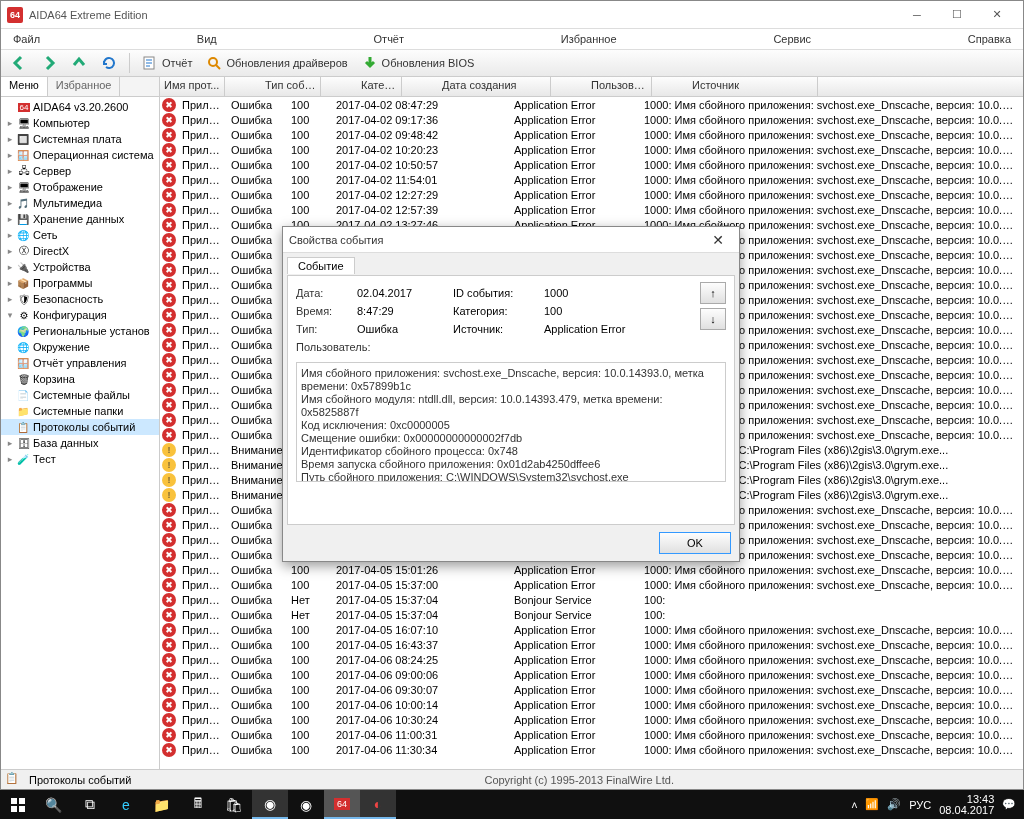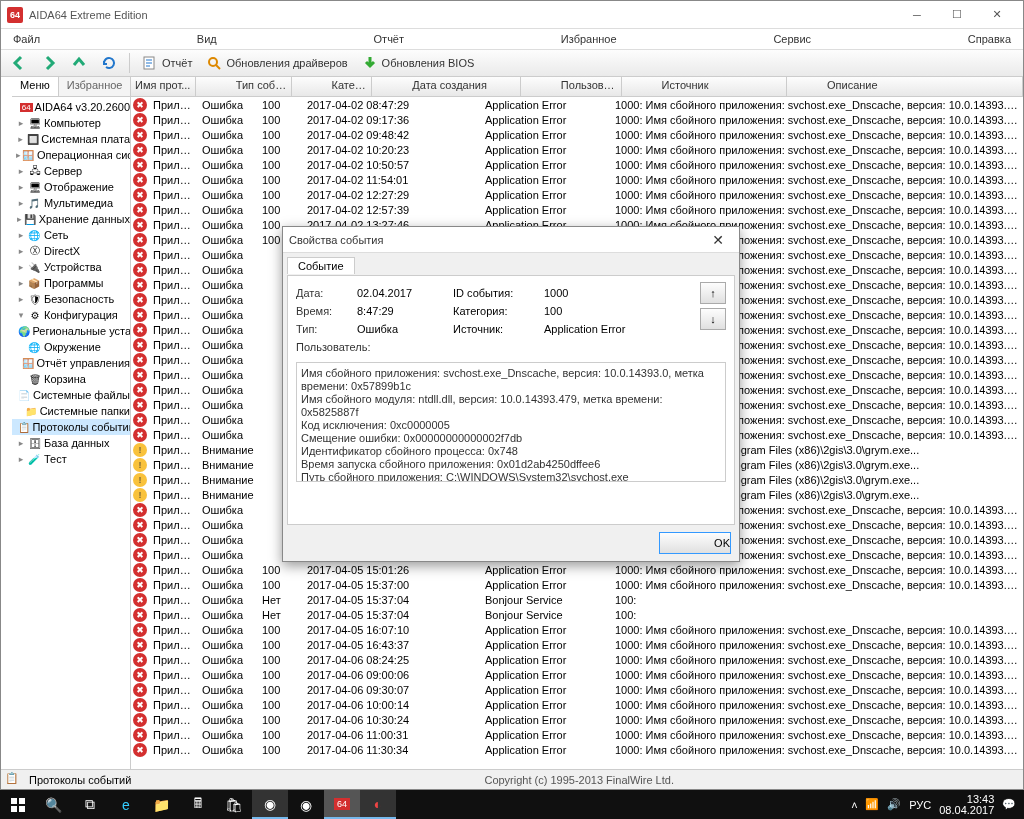--- a/index.html
+++ b/index.html
@@ -8,21 +8,21 @@
 .titlebar { height: 28px; background: #fff; display: flex; align-items: center; padding: 0 6px; border-bottom: 1px solid #ddd; }
 .titlebar .icon-64 { width: 16px; height: 16px; background: #d32f2f; color:#fff; font-weight:bold; font-size:9px; display:flex; align-items:center; justify-content:center; border-radius:2px; }
 .titlebar .title { margin-left: 6px; color: #555; flex: 1; }
 .titlebar .wbtn { width: 40px; height: 28px; display:flex; align-items:center; justify-content:center; color:#555; }
 .menubar { height: 20px; display: flex; align-items: center; padding: 0 4px; background:#fff;justify-content:space-between; }
 .menubar span { padding: 2px 8px; color:#333; }
 .toolbar { height: 28px; background: linear-gradient(#fdfdfd,#eaeaea); border-top:1px solid #ddd; border-bottom:1px solid #ccc; display:flex; align-items:center; padding:0 4px; gap:2px; }
 .toolbar .tbtn { padding:3px 6px; display:flex; align-items:center; gap:4px; color:#333; }
 .toolbar .sep { width:1px; height:20px; background:#ccc; margin:0 4px; }
 .body { flex:1; display:flex; background:#fff; overflow:hidden; }
-.left { width:130px; border-right:1px solid #ccc; display:flex; flex-direction:column;padding-left:11px; }
+.left { width:159px; border-right:1px solid #ccc; display:flex; flex-direction:column; }
 .left .tabbar { height:20px; display:flex; border-bottom:1px solid #ccc; background:#f4f4f4; }
 .left .tabbar .tab { padding:2px 8px; border-right:1px solid #ccc; background:#fff; }
 .left .tabbar .tab.inactive { background:#f4f4f4; color:#666; }
 .tree { flex:1; overflow:auto; padding:2px 0; }
 .tree .node { display:flex; align-items:center; height:16px; padding-left:4px; white-space:nowrap; overflow:hidden; }
 .tree .node .exp { width:10px; color:#888; font-size:9px; text-align:center; }
 .tree .node .ticon { width:14px; height:14px; margin:0 2px; display:flex; align-items:center; justify-content:center; font-size:10px; }
 .tree .node.sel { background:#cce8ff; }
 .indent0{padding-left:4px}.indent1{padding-left:18px}.indent2{padding-left:34px}
 .right { flex:1; display:flex; flex-direction:column; overflow:hidden; }
@@ -44,21 +44,21 @@
 .dialog .dtabs .dtab { display:inline-block; padding:2px 10px; background:#fff; border:1px solid #ccc; border-bottom:none; }
 .dialog .dcontent { flex:1; background:#fff; margin:0 4px; border:1px solid #ccc; padding:8px; position:relative; }
 .dialog .fieldrow { display:flex; gap:6px; height:18px; align-items:center; }
 .dialog .lbl { width:55px; color:#333; }
 .dialog .val { width:90px; }
 .dialog .lbl2 { width:85px; }
 .dialog .val2 { flex:1; }
 .dialog .navbtn { position:absolute; right:8px; width:26px; height:22px; background:linear-gradient(#fdfdfd,#e0e0e0); border:1px solid #aaa; display:flex; align-items:center; justify-content:center; }
 .dialog .desc { width:100%; height:120px; border:1px solid #ccc; background:#fff; padding:4px; font-size:11px; line-height:13px; overflow:auto; white-space:pre-wrap; color:#333; }
 .dialog .dfoot { height:36px; display:flex; align-items:center; justify-content:flex-end; padding:0 8px; }
-.dialog .okbtn { width:72px; height:22px; background:linear-gradient(#fdfdfd,#e0e0e0); border:1px solid #3399ff;text-align:right; }
+.dialog .okbtn { width:72px; height:22px; background:linear-gradient(#fdfdfd,#e0e0e0); border:1px solid #3399ff; }
 .statusbar { height:20px; background:#f0f0f0; border-top:1px solid #ccc; display:flex; align-items:center; }
 .statusbar .sicon { width:16px;height:16px; margin:0 4px; }
 .statusbar .stext { padding:0 4px; }
 .statusbar .copyright { flex:1; text-align:center; color:#555; }
 .taskbar { height:29px; background:#101010; display:flex; align-items:center; color:#fff; }
 .taskbar .tbicon { width:36px; height:29px; display:flex; align-items:center; justify-content:center; font-size:14px; color:#fff; }
 .taskbar .tbicon.active { background:#333; border-bottom:2px solid #76b9ed; }
 .taskbar .tray { margin-left:auto; display:flex; align-items:center; gap:8px; padding:0 8px; font-size:10px; }
 svg{display:block}
 </style>
@@ -256,21 +256,20 @@
     </div>
 
     <div class="right">
       <div class="gridhdr" id="gridhdr">
           <div class="col c0">Имя прот...</div>
           <div class="col c1">Тип событ...</div>
           <div class="col c2">Катего...</div>
           <div class="col c3">Дата создания</div>
           <div class="col c4">Пользоват...</div>
           <div class="col c5">Источник</div>
-          <div class="col c6">Описание</div>
         </div>
       <div class="grid" id="grid">
           <div class="rowline">
             <span class="rowicon err">✖</span>
             <span class="cell" style="width:49px">Прилож...</span>
             <span class="cell c1">Ошибка</span>
             <span class="cell c2">100</span>
             <span class="cell c3">2017-04-02 08:47:29</span>
             <span class="cell c4"></span>
             <span class="cell c5">Application Error</span>

